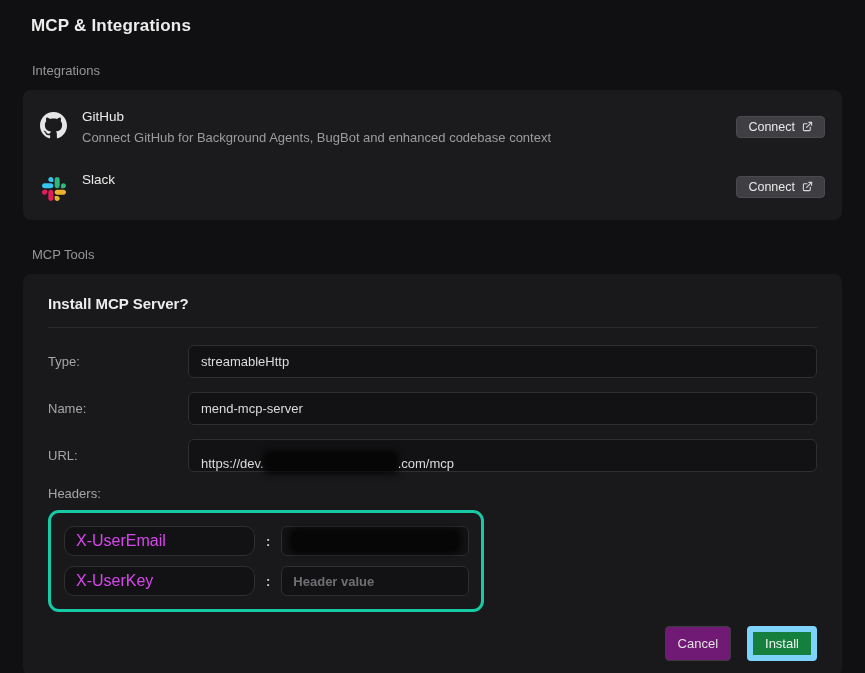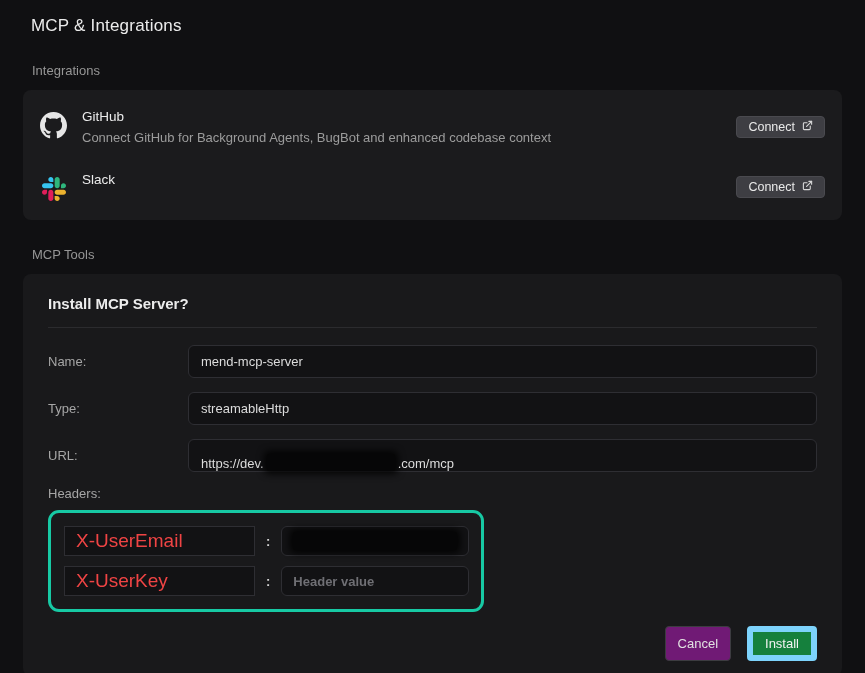--- a/index.html
+++ b/index.html
@@ -6,42 +6,42 @@
   html, body { width: 865px; height: 673px; }
   body {
     background: #101012;
     font-family: "Liberation Sans", sans-serif;
     color: #e6e6e6;
     overflow: hidden;
   }
   .page { padding: 16px 23px 0; }
 
   .page-title {
-    font-size: 17px; font-weight: 400; color: #ececec;
+    font-size: 17px; font-weight: 700; color: #ececec;
     padding-left: 8px; letter-spacing: .2px;
   }
   .section-label {
     font-size: 13px; color: #969696;
     padding-left: 9px; margin-top: 27px; margin-bottom: 12px;
   }
 
   
   .card {
     background: #1b1b1d; border-radius: 8px; padding: 5px 0;
   }
   .integration-row { display: flex; align-items: flex-start; padding: 13px 17px; }
   .int-icon { width: 27px; height: 27px; margin-right: 15px; margin-top: 4px; flex: none;
               display: flex; align-items: center; justify-content: center; }
   .int-icon svg { display: block; }
   .int-text { flex: 1; min-width: 0; padding-top: 1px; }
   .int-name { font-size: 13.5px; color: #ececec; margin-bottom: 6px; }
   .int-desc { font-size: 13px; color: #9c9c9c; }
   .connect-btn {
     background: #3e3e43; color: #e9e9e9; border: 1px solid #4a4a4f; border-radius: 4px;
-    font-size: 12.5px; padding: 3px 11px; display: inline-flex; gap: 7px;
+    font-size: 12.5px; padding: 3px 11px; display: inline-flex; align-items: center; gap: 7px;
     align-self: center; cursor: pointer; font-family: inherit; flex: none;
   }
   .connect-btn svg { display: block; opacity: .9; }
 
   
   .dialog {
     background: #19191b; border-radius: 8px; margin-top: 0;
     padding: 21px 25px 15px;
   }
   .dialog-title { font-size: 15px; font-weight: 700; color: #ececec; margin-bottom: 15px; }
@@ -65,21 +65,21 @@
 
   .headers-label { font-size: 13px; color: #a6a6a6; margin: 4px 0 9px; }
   .headers-highlight {
     border: 3px solid #17c9a4; border-radius: 11px;
     width: 436px; padding: 8px 11px;
   }
   .header-row { display: flex; align-items: center; margin: 5px 2px; }
   .header-row + .header-row { margin-top: 10px; }
   .header-key {
     width: 191px; flex: none; background: #121214; border: 1px solid #2e2e33;
-    border-radius: 0; height: 30px; color: #ef4444; font-size: 19px; padding: 0 11px;
+    border-radius: 10px; height: 30px; color: #d946ef; font-size: 16px; padding: 0 11px;
     font-family: inherit; outline: none;
   }
   .header-colon { margin: 0 11px; color: #d2d2d2; font-weight: 700; font-size: 13px; }
   .header-value {
     width: 188px; flex: none; background: #121214; border: 1px solid #2e2e33;
     border-radius: 6px; height: 30px; color: #dcdcdc; font-size: 13px; padding: 0 11px;
     font-family: inherit; outline: none; display: flex; align-items: center; font-weight: bold;
   }
   input.header-value::placeholder, input.text-input::placeholder { color: #6f6f74; }
 
@@ -147,27 +147,27 @@
 
   </div>
 
   <div class="section-label">MCP Tools</div>
 
   <div class="dialog">
     <h2 class="dialog-title">Install MCP Server?</h2>
     <hr class="divider">
 
     <div class="field-row">
+      <label class="field-label">Type:</label>
+      <input class="text-input" type="text" value="streamableHttp" style="">
+    </div>
+
+    <div class="field-row">
       <label class="field-label">Name:</label>
       <input class="text-input" type="text" value="mend-mcp-server" style="">
-    </div>
-
-    <div class="field-row">
-      <label class="field-label">Type:</label>
-      <input class="text-input" type="text" value="streamableHttp" style="">
     </div>
 
     <div class="field-row">
       <label class="field-label">URL:</label>
       <div class="input-like">
         <span>https://dev.</span>
         <span class="redact redact-url"></span>
         <span>.com/mcp</span>
       </div>
     </div>

